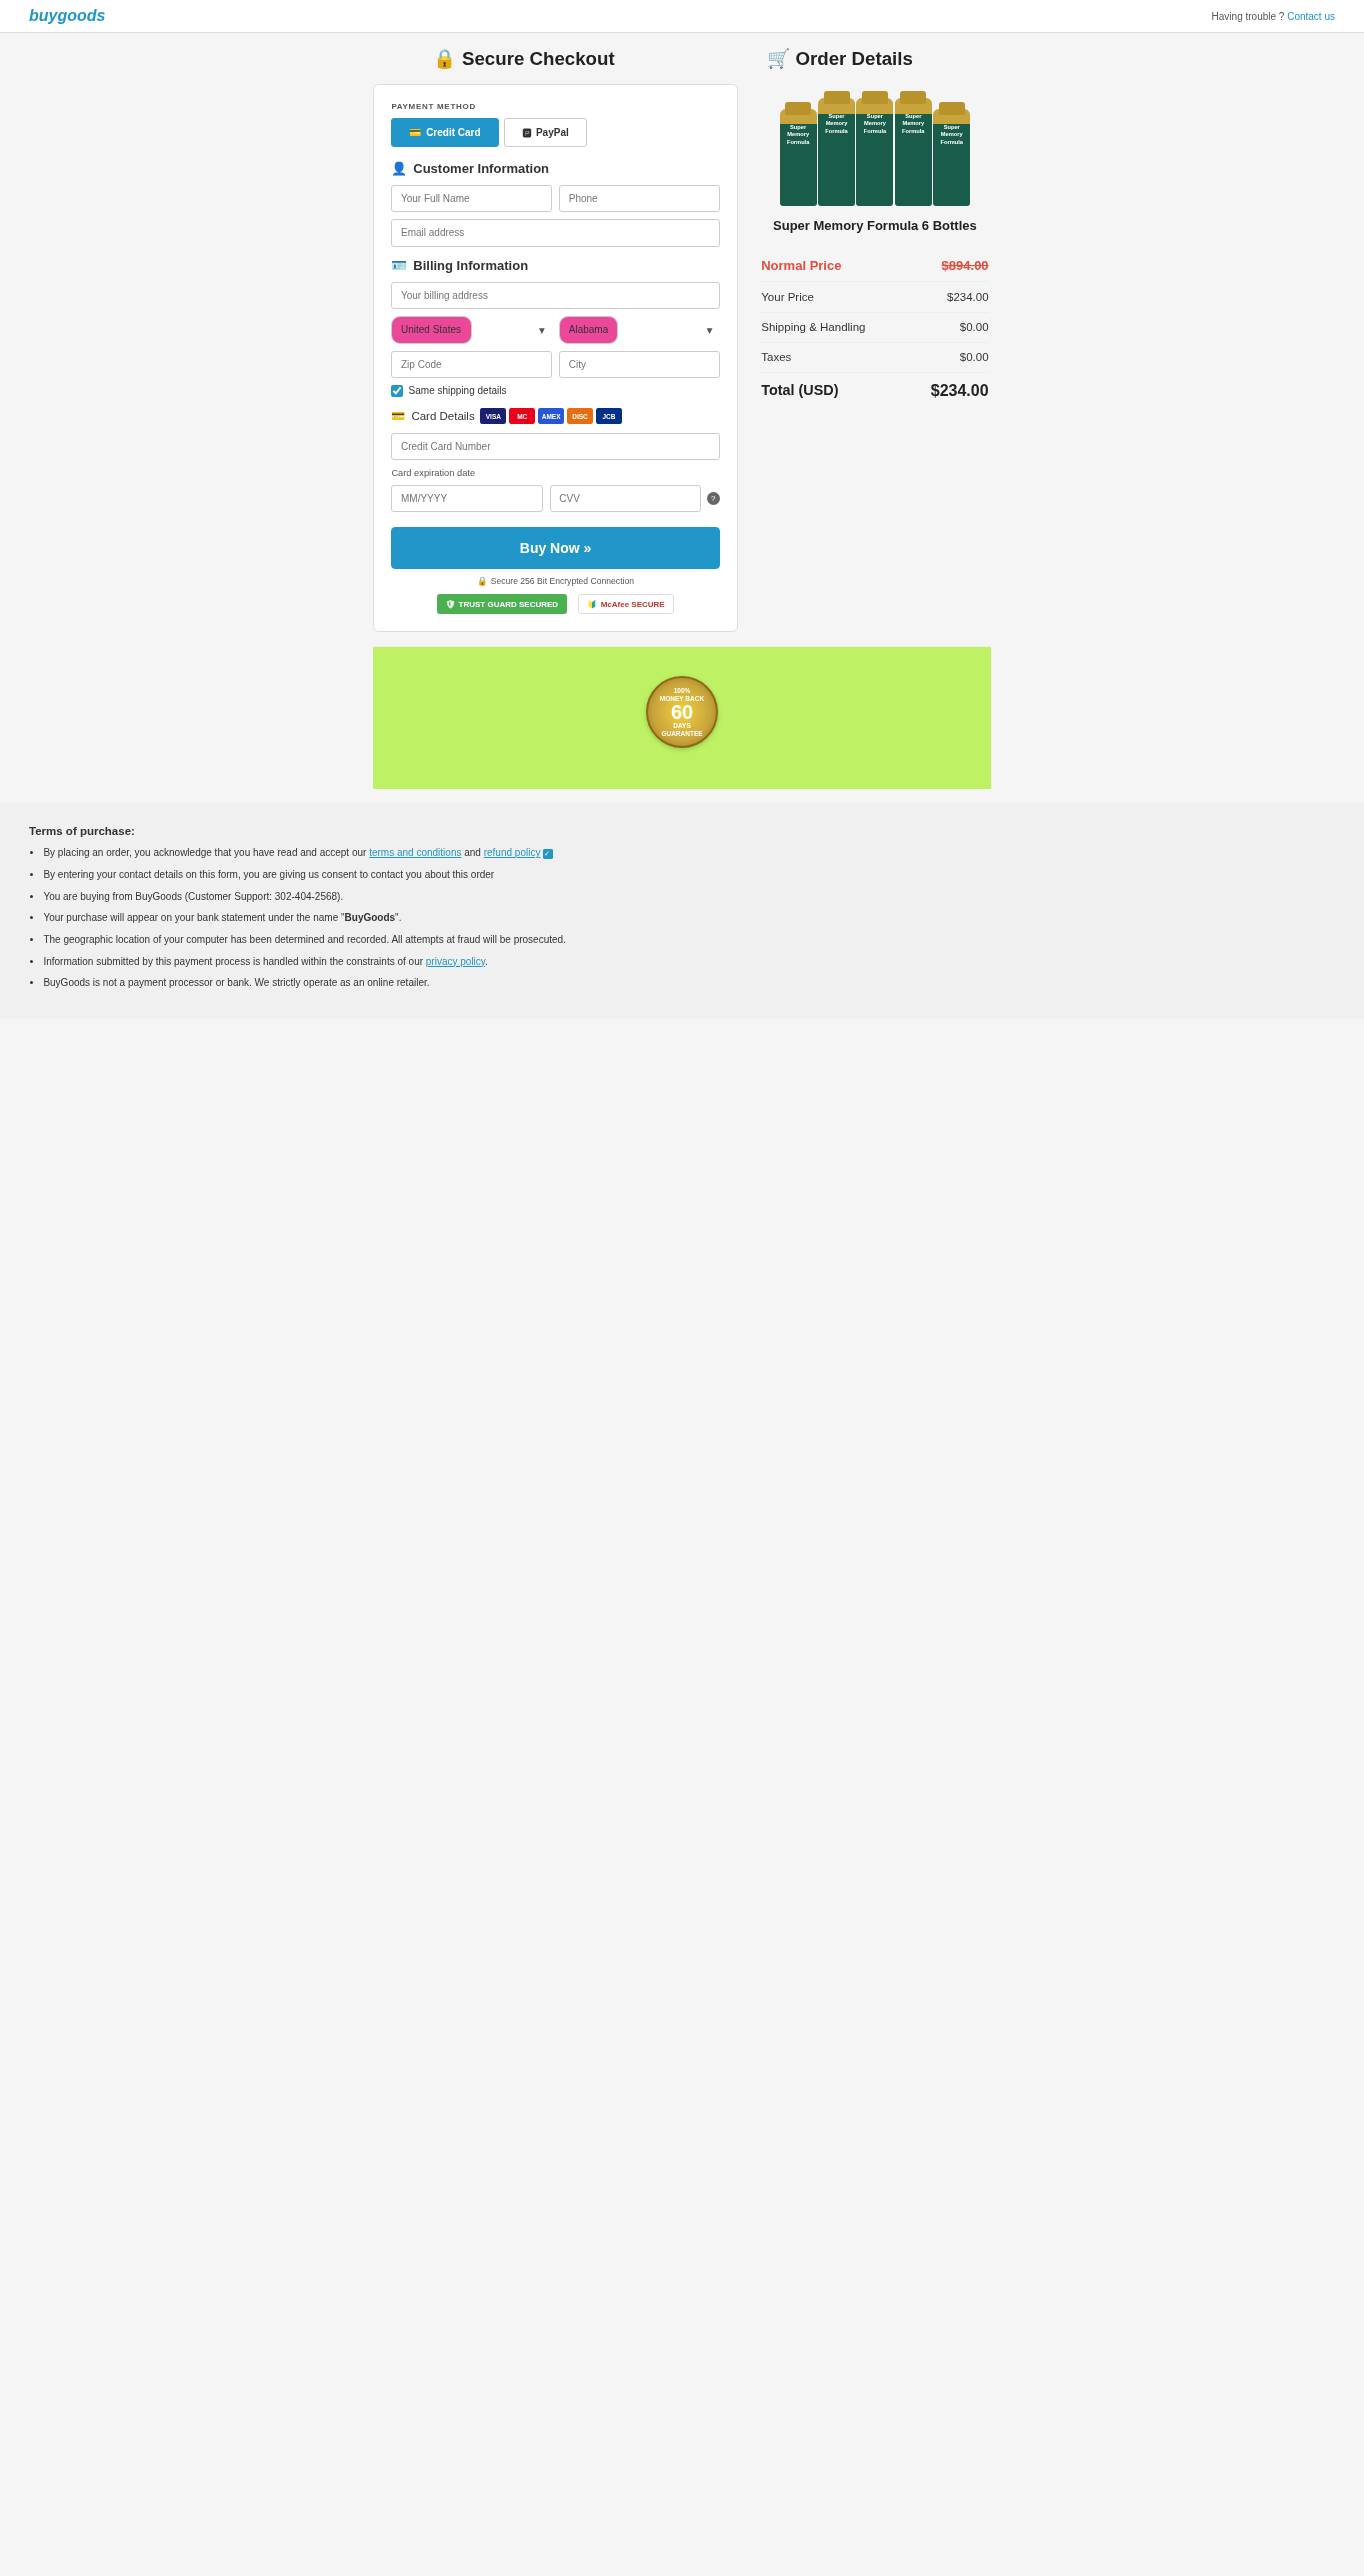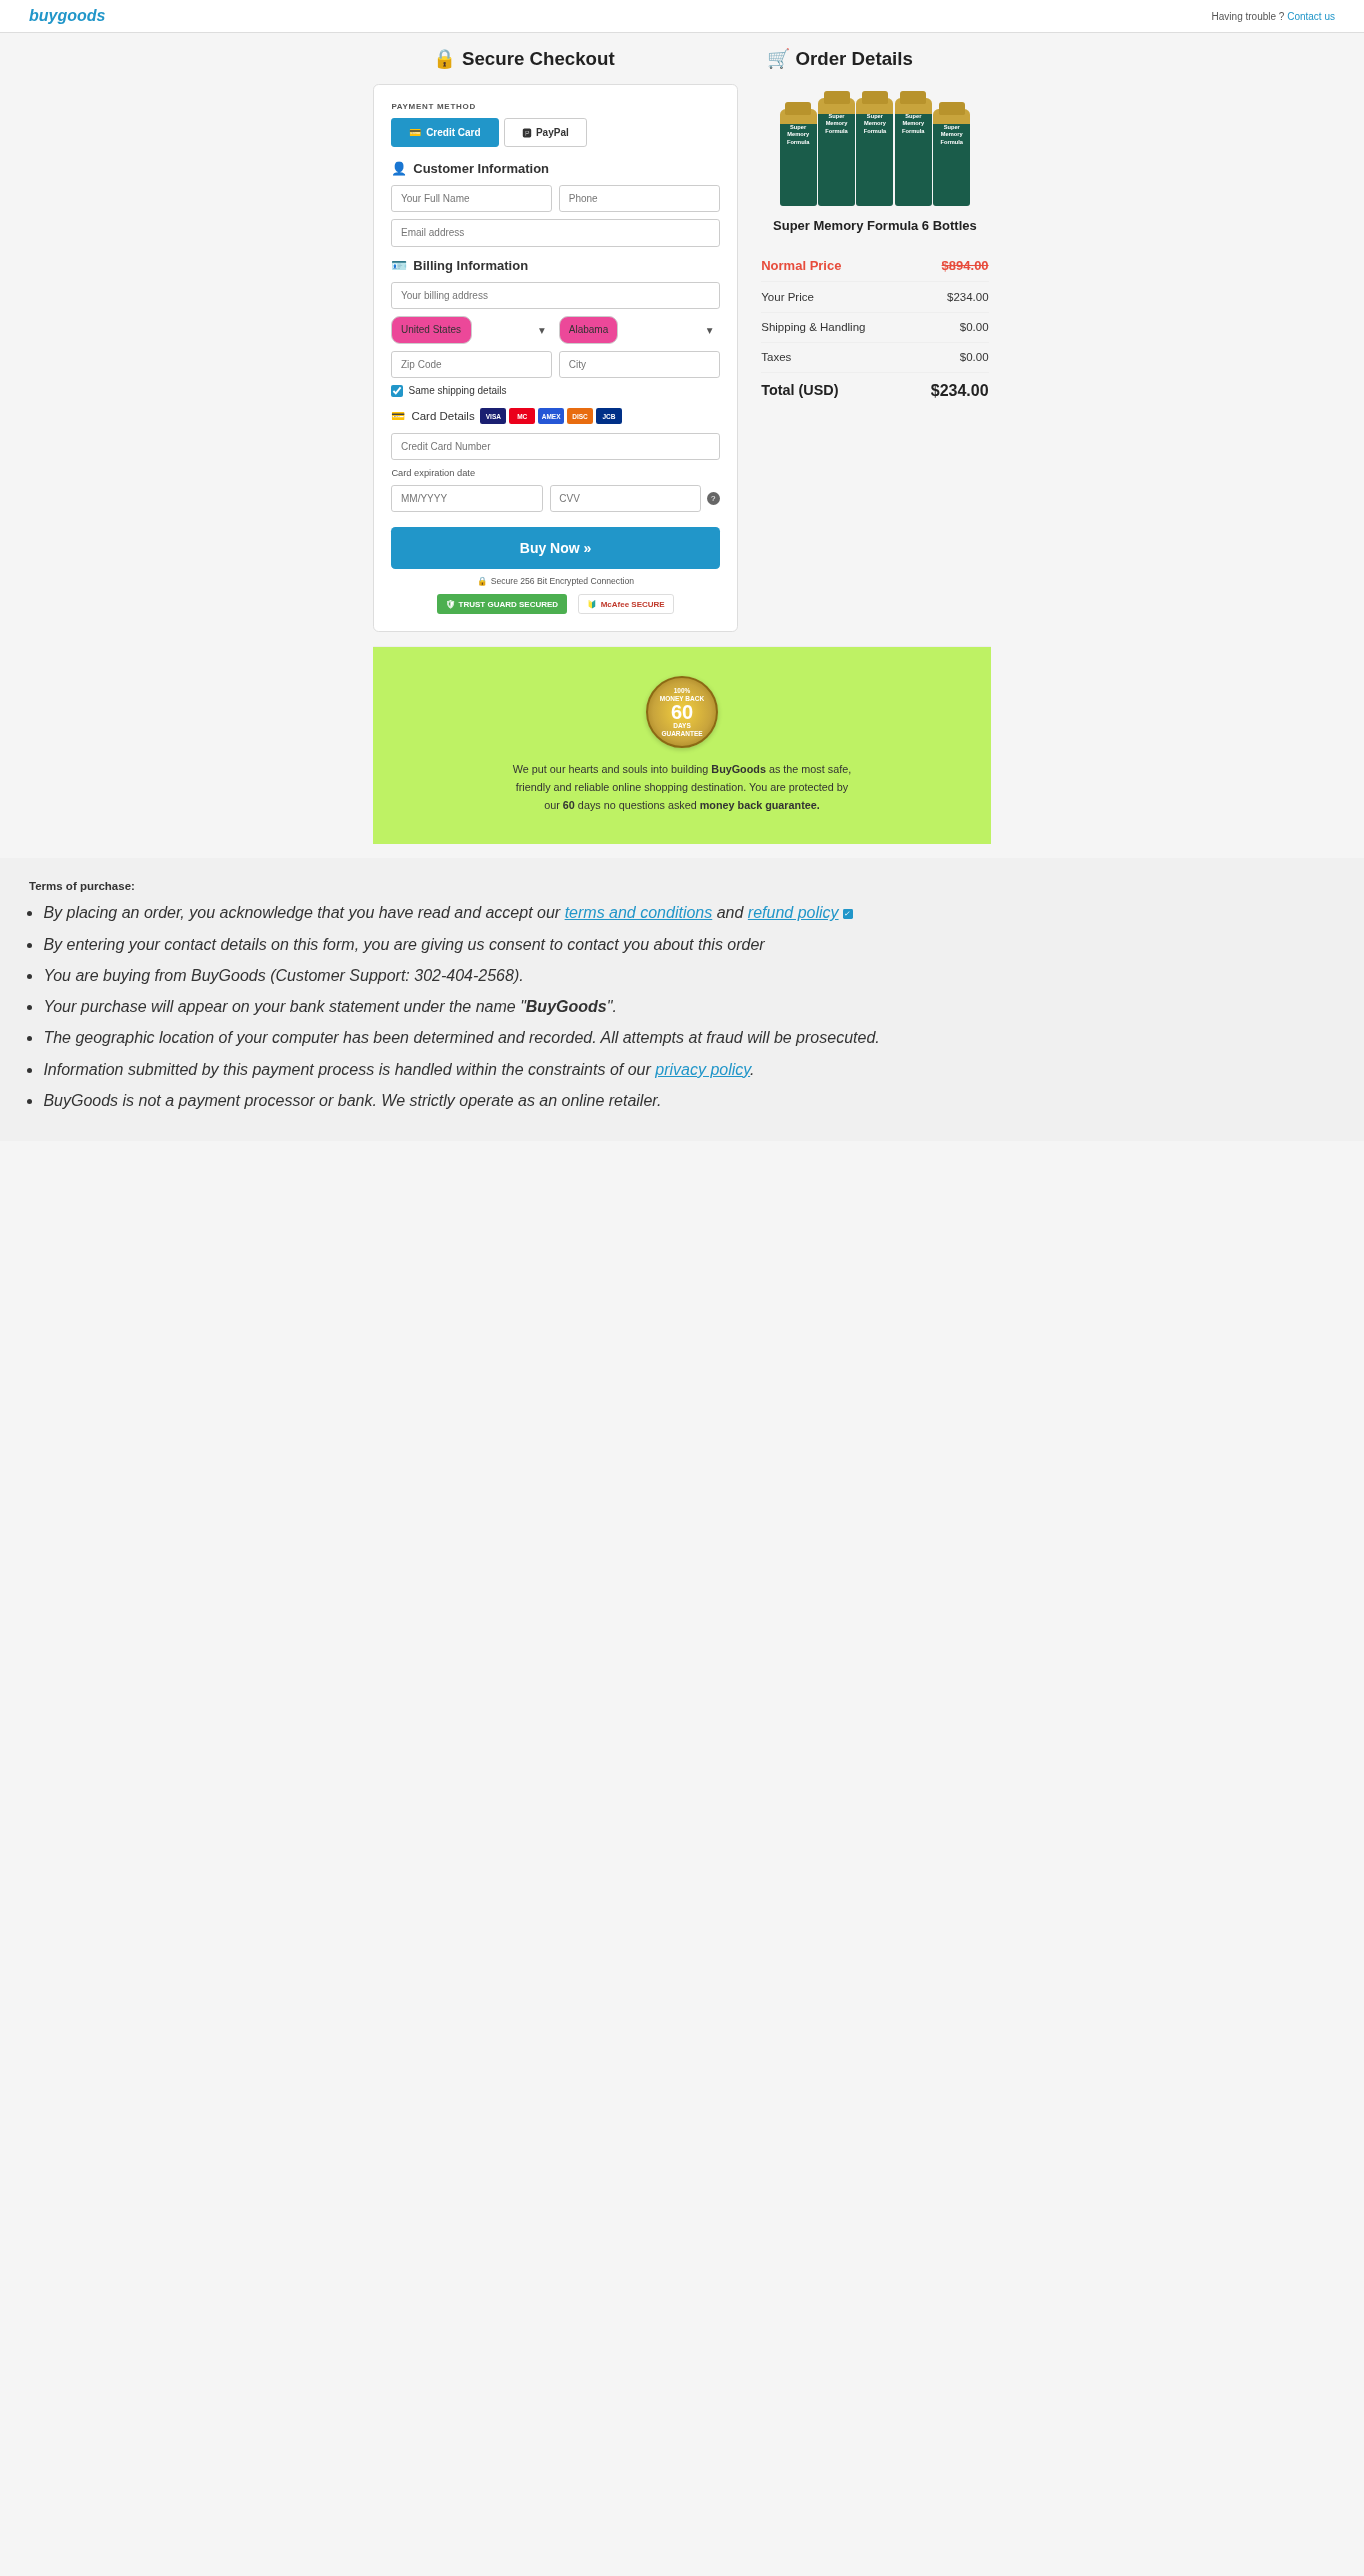--- a/index.html
+++ b/index.html
@@ -391,25 +391,24 @@
     .terms-title {
       font-size: 11.5px;
       font-weight: bold;
       margin-bottom: 8.6px;
     }
     .terms-list {
       list-style: disc;
       padding-left: 14.4px;
     }
     .terms-list li {
-      font-size: 16px;
+      font-size: 10px;
       color: #333;
       margin-bottom: 5.7px;
       line-height: 1.6;
-      font-style: italic;
     }
     .terms-list a {
       color: #2196c9;
       text-decoration: underline;
     }
     .terms-checkbox {
       display: inline-block;
       width: 10px;
       height: 10px;
       background: #2196c9;
@@ -605,23 +604,20 @@
 
     </div>
   </div>
 
   <div class="guarantee-section">
     <div class="guarantee-badge">
       <div class="guarantee-badge-text">100%<br>MONEY BACK</div>
       <div class="guarantee-badge-days">60</div>
       <div class="guarantee-badge-text">DAYS<br>GUARANTEE</div>
     </div>
-    <p class="guarantee-text">
-      We put our hearts and souls into building <strong>BuyGoods</strong> as the most safe, friendly and reliable online shopping destination. You are protected by our <strong>60</strong> days no questions asked <strong>money back guarantee.</strong>
-    </p>
   </div>
 
 </div>
 
 <div class="terms-section">
   <div class="terms-title">Terms of purchase:</div>
   <ul class="terms-list">
     <li>
       By placing an order, you acknowledge that you have read and accept our 
       <a href="#">terms and conditions</a> and 

